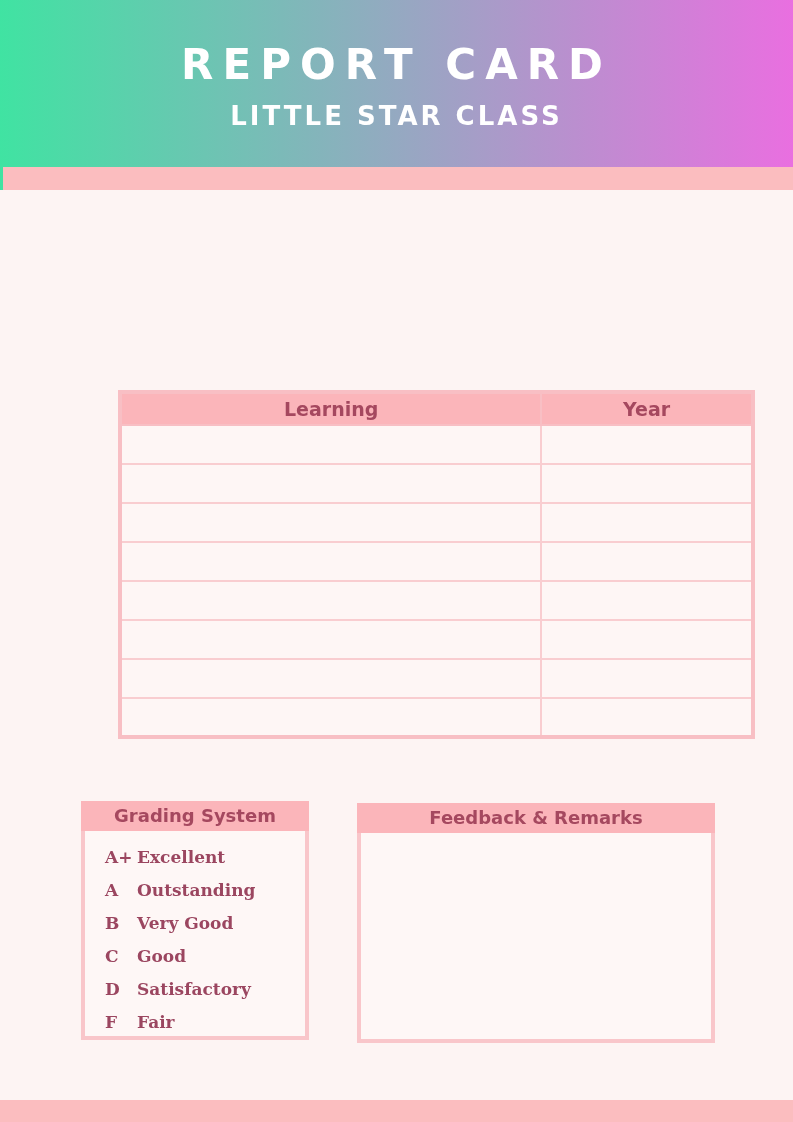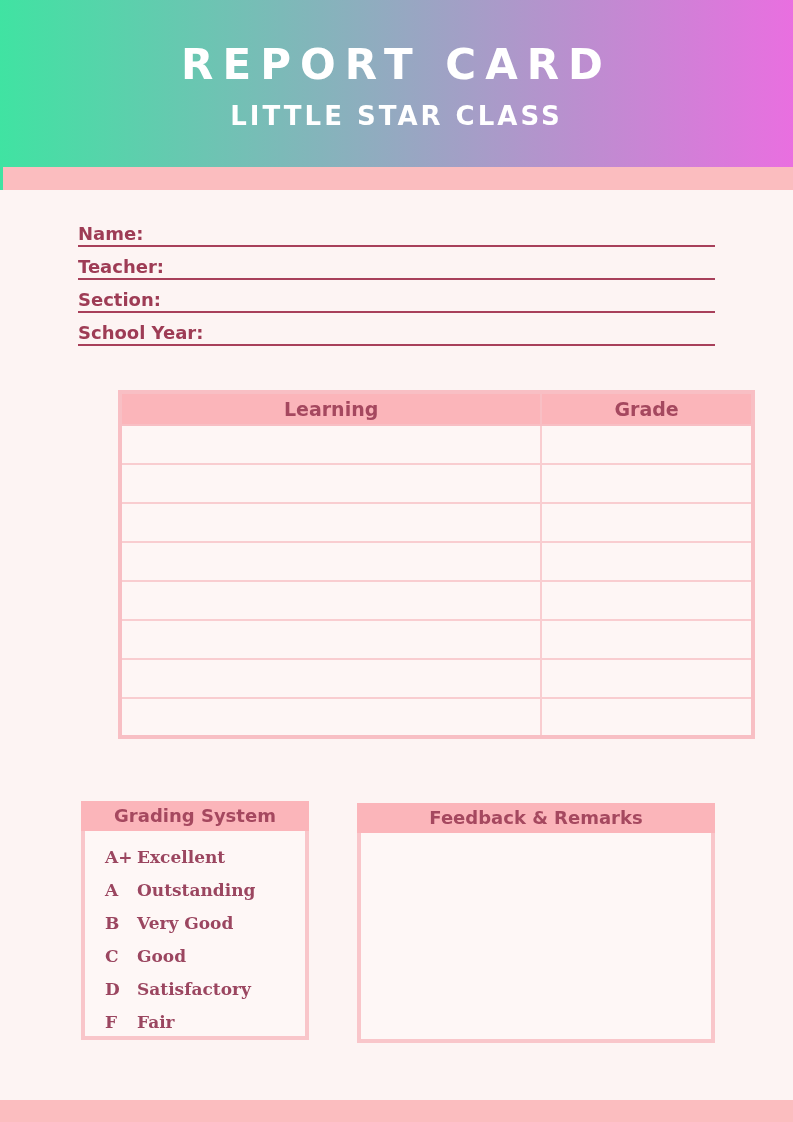--- a/index.html
+++ b/index.html
@@ -66,49 +66,31 @@
 <body>
 
 <div class="page">
 
   <header class="hero">
     <h1>REPORT CARD</h1>
     <h2>LITTLE STAR CLASS</h2>
   </header>
   <div class="strip strip-top"></div>
 
-  <section class="fields">
-    <div class="field">
-      <span class="field-line"></span>
-      <span class="field-label">Name:</span>
-    </div>
-    <div class="field">
-      <span class="field-line"></span>
-      <span class="field-label">Teacher:</span>
-    </div>
-    <div class="field">
-      <span class="field-line"></span>
-      <span class="field-label">Section:</span>
-    </div>
-    <div class="field">
-      <span class="field-line"></span>
-      <span class="field-label">School Year:</span>
-    </div>
-  </section>
 
   <div class="grades-wrap">
     <table class="grades">
       <colgroup>
           <col class="c1">
           <col class="c2">
         </colgroup>
       <thead>
         <tr>
           <th>Learning</th>
-          <th>Grade</th>
+          <th>Year</th>
         </tr>
       </thead>
       <tbody>
         <tr>
           <td></td>
           <td></td>
         </tr>
         <tr>
           <td></td>
           <td></td>

